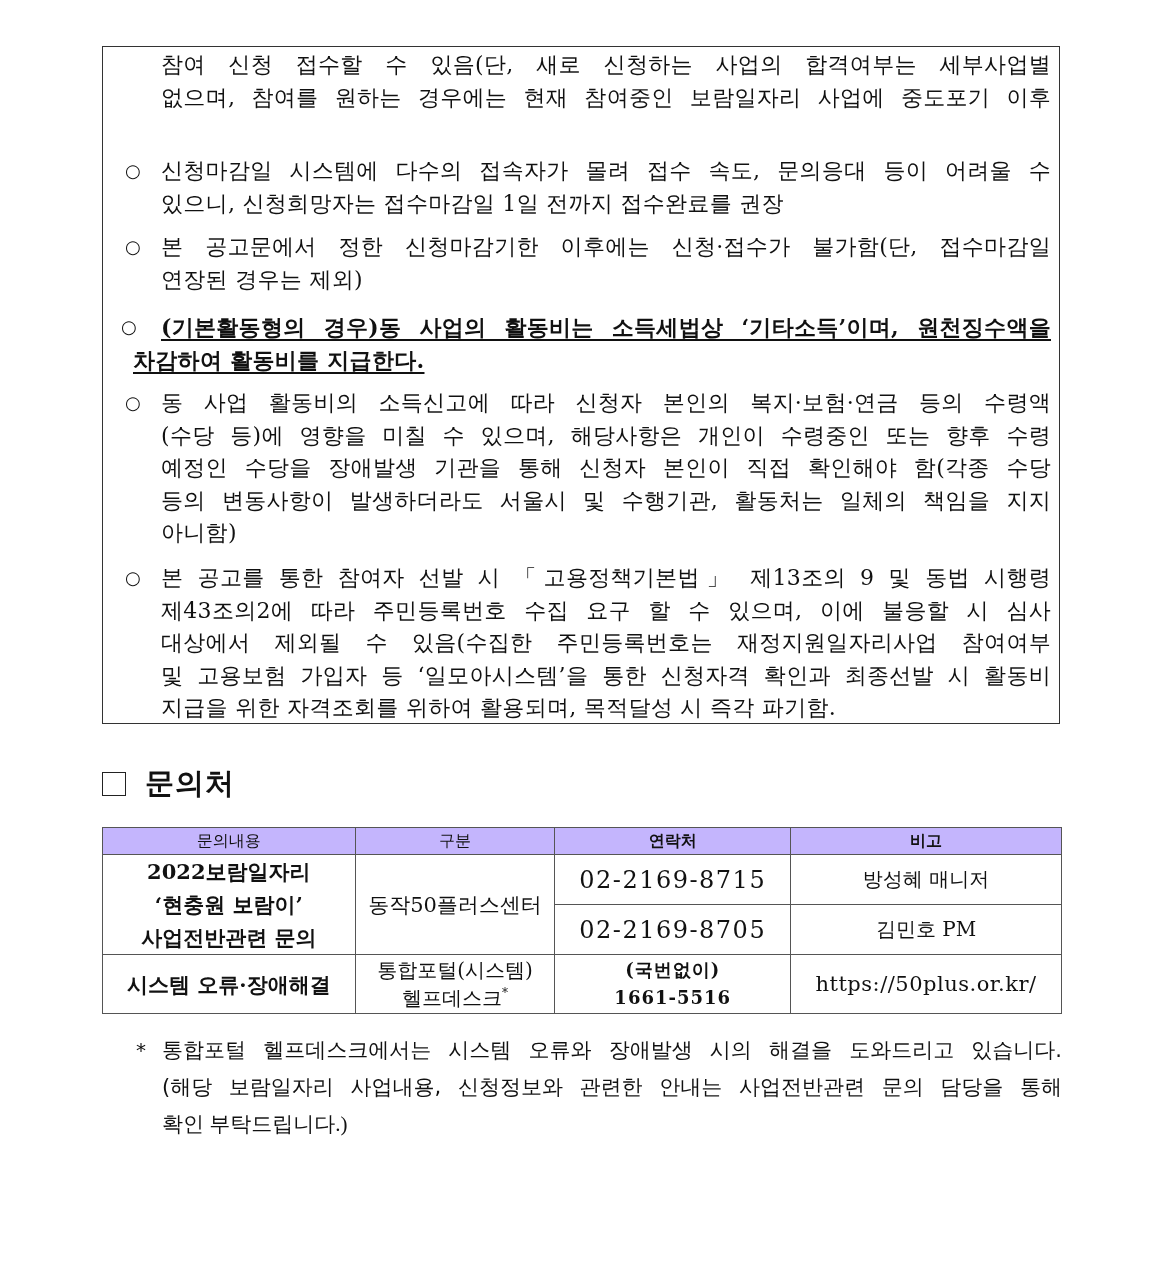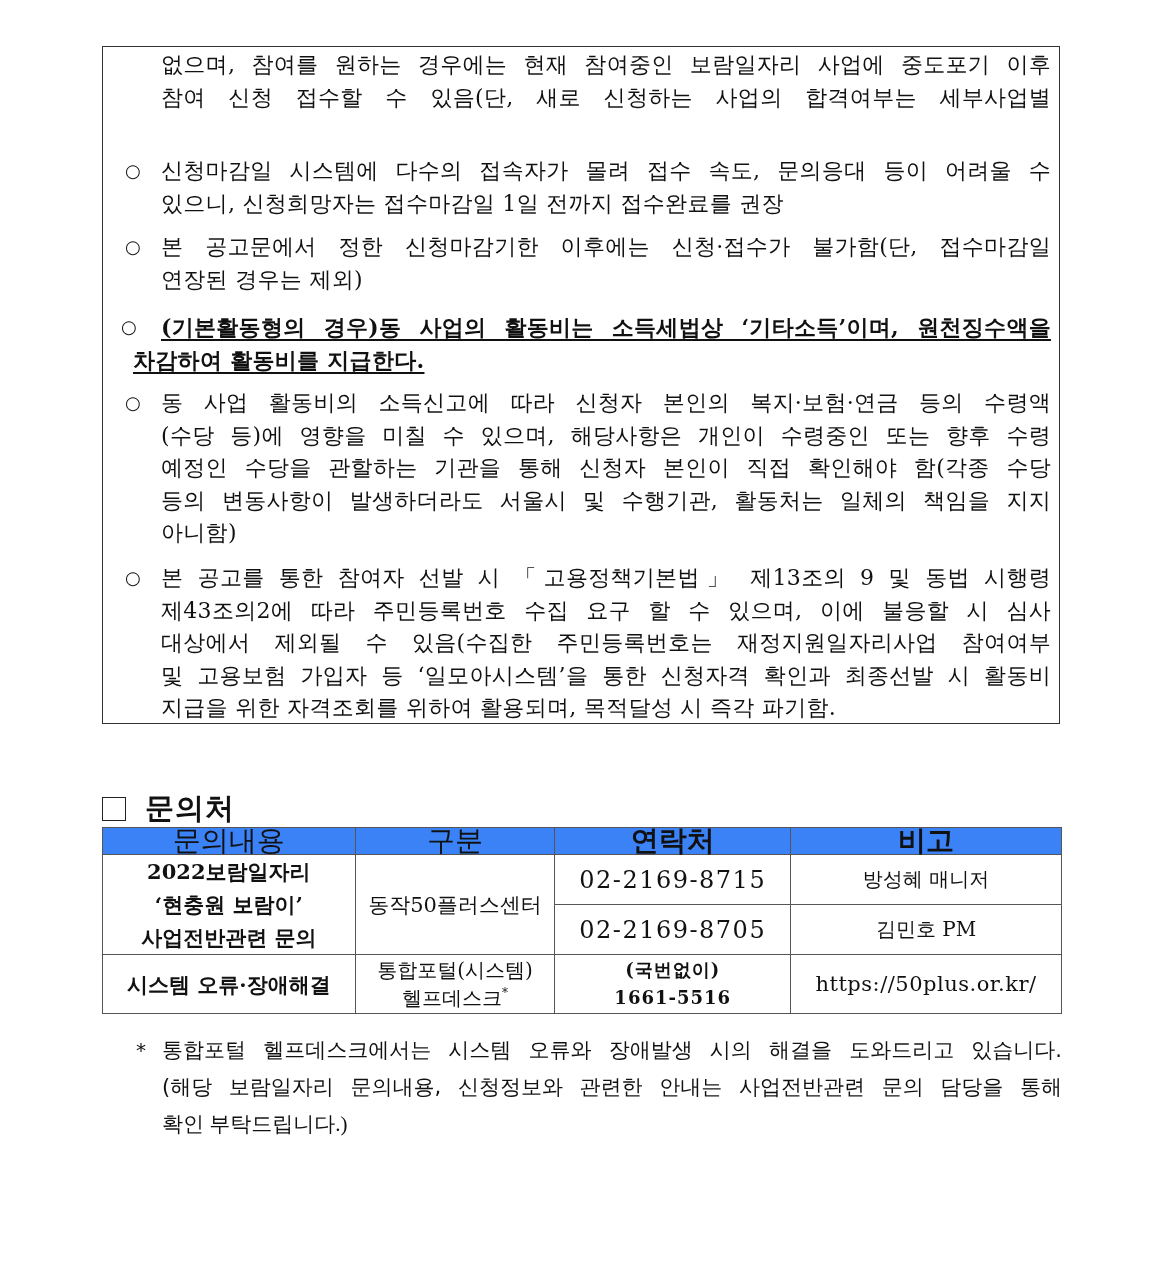--- a/index.html
+++ b/index.html
@@ -69,21 +69,20 @@
       left: 18px;
     }
 
     .section-head {
       position: absolute;
       left: 102px;
       top: 766px;
       height: 36px;
       display: flex;
       align-items: center;
-      margin-top: 25px;
     }
     .section-head .checkbox {
       width: 24px;
       height: 24px;
       border: 1.5px solid #222;
       box-sizing: border-box;
       margin-right: 19px;
     }
     .section-head .title {
       font-family: "DejaVu Sans", sans-serif;
@@ -101,24 +100,24 @@
       font-size: 21px;
     }
     table.contacts th, table.contacts td {
       border: 1.2px solid #555555;
       text-align: center;
       vertical-align: middle;
       padding: 0;
       font-weight: normal;
     }
     table.contacts th {
-      background: #3b82f6;
+      background: #c4b5fd;
       height: 26px;
       line-height: 24px;
-      font-size: 28px;
+      font-size: 16px;
     }
     table.contacts th.bold {
       font-weight: bold;
     }
     table.contacts td.c1 {
       font-weight: bold;
       line-height: 33px;
       font-size: 21px;
       margin-top: 15px;
     }
@@ -182,22 +181,22 @@
       text-align-last: left;
       font-family: Liberation Serif, serif;
     }
   </style>
 </head>
 <body>
 
 <div class="notice-box">
 
   <div class="para" style="top:2px;">
+    <span class="line">참여 신청 접수할 수 있음(단, 새로 신청하는 사업의 합격여부는 세부사업별</span>
     <span class="line">없으며, 참여를 원하는 경우에는 현재 참여중인 보람일자리 사업에 중도포기 이후</span>
-    <span class="line">참여 신청 접수할 수 있음(단, 새로 신청하는 사업의 합격여부는 세부사업별</span>
   </div>
 
   <div class="para" style="top:108px;">
     <span class="bullet">○</span>
     <span class="line">신청마감일 시스템에 다수의 접속자가 몰려 접수 속도, 문의응대 등이 어려울 수</span>
     <span class="line last">있으니, 신청희망자는 접수마감일 1일 전까지 접수완료를 권장</span>
   </div>
 
   <div class="para" style="top:184px;">
     <span class="bullet">○</span>
@@ -208,21 +207,21 @@
   <div class="para emph" style="top:264px;">
     <span class="bullet">○</span>
     <span class="line">(기본활동형의 경우)동 사업의 활동비는 소득세법상 ‘기타소득’이며, 원천징수액을</span>
     <span class="line last">차감하여 활동비를 지급한다.</span>
   </div>
 
   <div class="para" style="top:340px;">
     <span class="bullet">○</span>
     <span class="line">동 사업 활동비의 소득신고에 따라 신청자 본인의 복지·보험·연금 등의 수령액</span>
     <span class="line">(수당 등)에 영향을 미칠 수 있으며, 해당사항은 개인이 수령중인 또는 향후 수령</span>
-    <span class="line">예정인 수당을 관할하는 기관을 통해 신청자 본인이 직접 확인해야 함(각종 수당</span>
+    <span class="line">예정인 수당을 장애발생 기관을 통해 신청자 본인이 직접 확인해야 함(각종 수당</span>
     <span class="line">등의 변동사항이 발생하더라도 서울시 및 수행기관, 활동처는 일체의 책임을 지지</span>
     <span class="line last">아니함)</span>
   </div>
 
   <div class="para" style="top:515px;">
     <span class="bullet">○</span>
     <span class="line">본 공고를 통한 참여자 선발 시 「고용정책기본법」 제13조의 9 및 동법 시행령</span>
     <span class="line">제43조의2에 따라 주민등록번호 수집 요구 할 수 있으며, 이에 불응할 시 심사</span>
     <span class="line">대상에서 제외될 수 있음(수집한 주민등록번호는 재정지원일자리사업 참여여부</span>
     <span class="line">및 고용보험 가입자 등 ‘일모아시스템’을 통한 신청자격 확인과 최종선발 시 활동비</span>
@@ -276,15 +275,15 @@
         <div>1661-5516</div>
       </td>
       <td class="url">https://50plus.or.kr/</td>
     </tr>
   </tbody>
 </table>
 
 <div class="footnote">
   <span class="star">*</span>
   <span class="fline">통합포털 헬프데스크에서는 시스템 오류와 장애발생 시의 해결을 도와드리고 있습니다.</span>
-  <span class="fline">(해당 보람일자리 문의내용, 신청정보와 관련한 안내는 사업전반관련 문의 담당을 통해</span>
+  <span class="fline">(해당 보람일자리 사업내용, 신청정보와 관련한 안내는 사업전반관련 문의 담당을 통해</span>
   <span class="fline last">확인 부탁드립니다.)</span>
 </div>
 
 </body></html>

